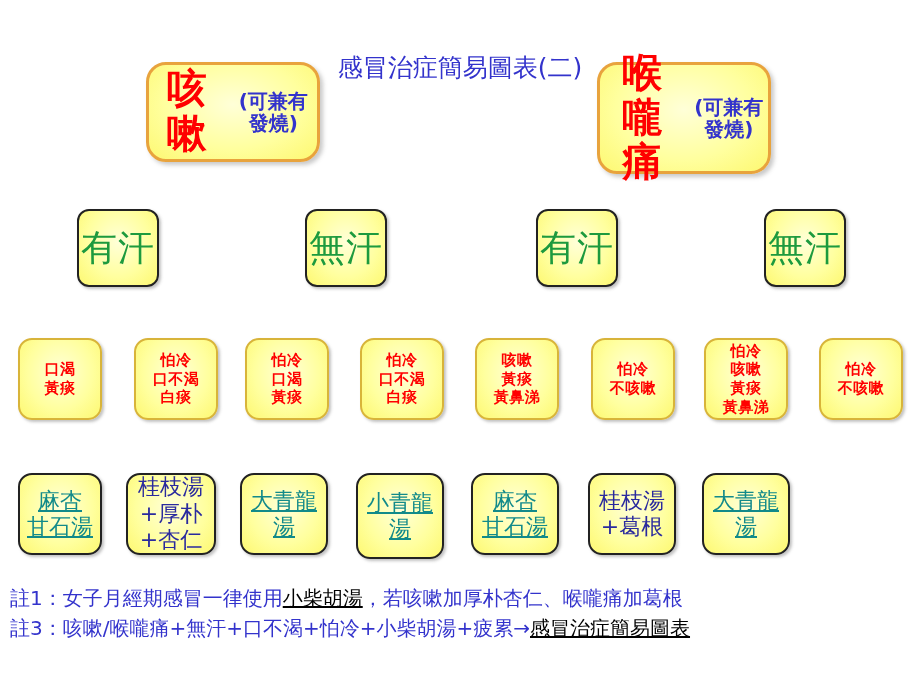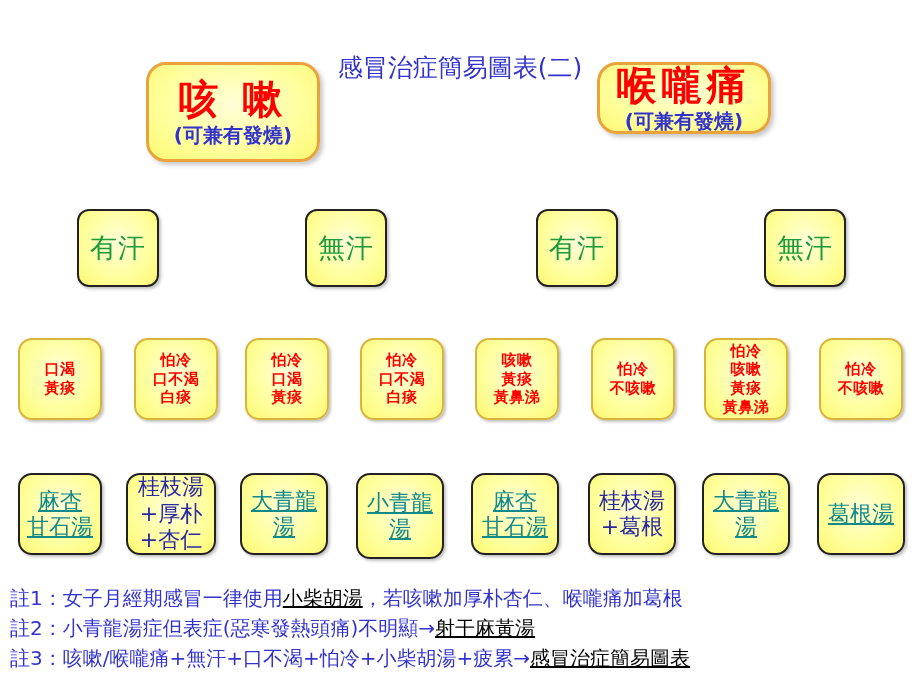--- a/index.html
+++ b/index.html
@@ -44,21 +44,21 @@
     align-items: center;
     justify-content: center;
     text-align: center;
     line-height: 1.12;
     box-shadow: 2px 2px 3px rgba(120,120,120,0.45);
   }
 
   .card.head {
     border: 3px solid #e8a33d;
     border-radius: 20px;
-    flex-direction: column;
+    flex-direction: row;
     box-shadow: 3px 3px 4px rgba(120,120,120,0.4);
   }
   .head .main {
     color: #ff0000;
     font-size: 40px;
     font-weight: 700;
     letter-spacing: 5px;
     margin-bottom: 2px;
   }
   .head .sub {
@@ -67,21 +67,21 @@
     font-weight: 700;
     letter-spacing: 0px;
   }
 
   .card.sweat {
     border: 2px solid #222222;
     border-radius: 12px;
   }
   .sweat .txt {
     color: #1d9a3e;
-    font-size: 27px;
+    font-size: 36px;
     font-weight: 400;
     letter-spacing: 1px;
   }
 
   .card.symptom {
     border: 2px solid #d8b43a;
     border-radius: 14px;
   }
   .symptom .txt {
     color: #ff0000;
@@ -130,21 +130,21 @@
 
 <div id="stage">
 
   <div class="title">感冒治症簡易圖表(二)</div>
 
   <div class="card head" style="left:146px; top:62px; width:174px; height:100px;">
     <div class="main">咳 嗽</div>
     <div class="sub">(可兼有發燒)</div>
   </div>
 
-  <div class="card head" style="left:597px; top:62px; width:174px; height:72px;">
+  <div class="card head" style="left:597px; top:62px; width:174px; height:112px;">
     <div class="main">喉嚨痛</div>
     <div class="sub">(可兼有發燒)</div>
   </div>
 
   <div class="card sweat" style="left:77px; top:209px; width:82px; height:78px;">
     <div class="txt">有汗</div>
   </div>
   <div class="card sweat" style="left:305px; top:209px; width:82px; height:78px;">
     <div class="txt">無汗</div>
   </div>
@@ -194,23 +194,19 @@
   </div>
   <div class="card rx" style="left:471px; top:473px; width:88px; height:82px;">
     <div class="txt link">麻杏<br>甘石湯</div>
   </div>
   <div class="card rx" style="left:588px; top:473px; width:88px; height:82px;">
     <div class="txt plain">桂枝湯<br>+葛根</div>
   </div>
   <div class="card rx" style="left:702px; top:473px; width:88px; height:82px;">
     <div class="txt link">大青龍<br>湯</div>
   </div>
-  <div class="card rx" style="left:817px; top:473px; width:88px; height:82px;">
-    <div class="txt link">葛根湯</div>
-  </div>
 
   <div class="notes">
     <span class="line"><span>註1：女子月經期感冒一律使用</span><span class="lnk">小柴胡湯</span><span>，若咳嗽加厚朴杏仁、喉嚨痛加葛根</span></span>
-    <span class="line"><span>註2：小青龍湯症但表症(惡寒發熱頭痛)不明顯→</span><span class="lnk">射干麻黃湯</span><span></span></span>
     <span class="line"><span>註3：咳嗽/喉嚨痛+無汗+口不渴+怕冷+小柴胡湯+疲累→</span><span class="lnk">感冒治症簡易圖表</span><span></span></span>
   </div>
 
 </div>
 
 </body></html>

